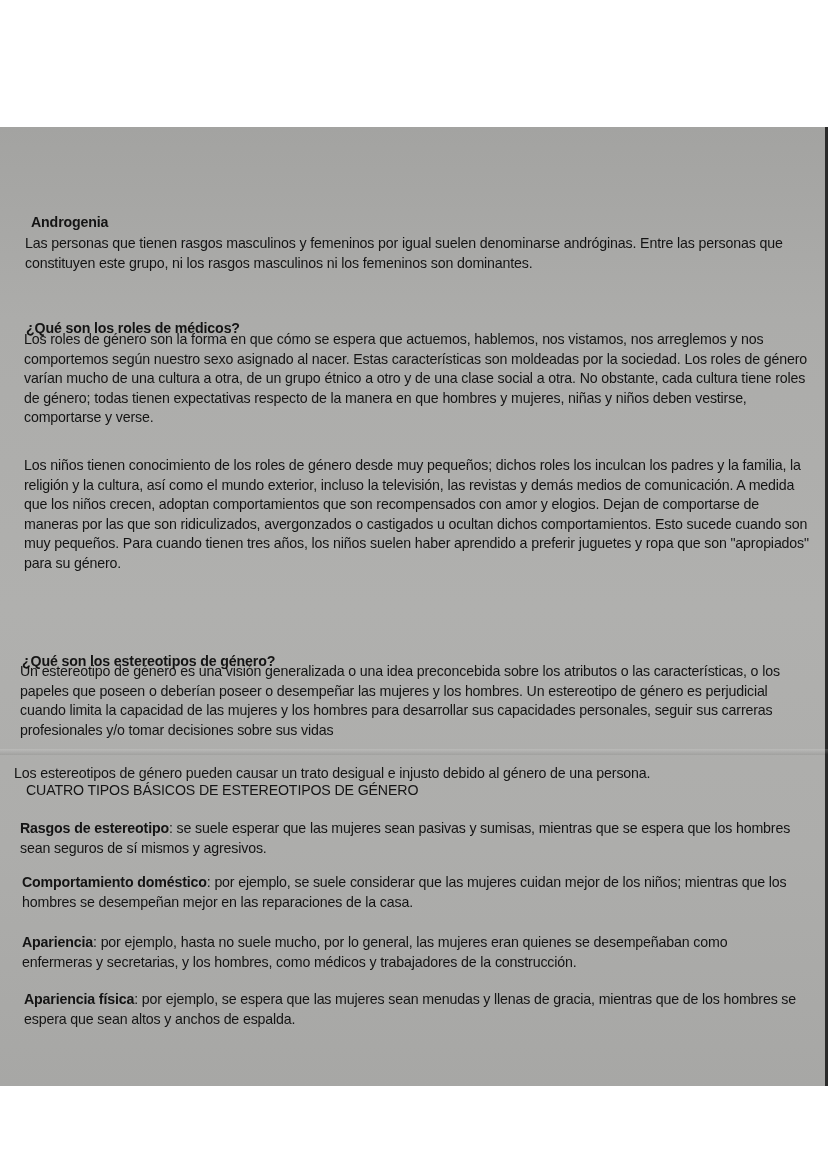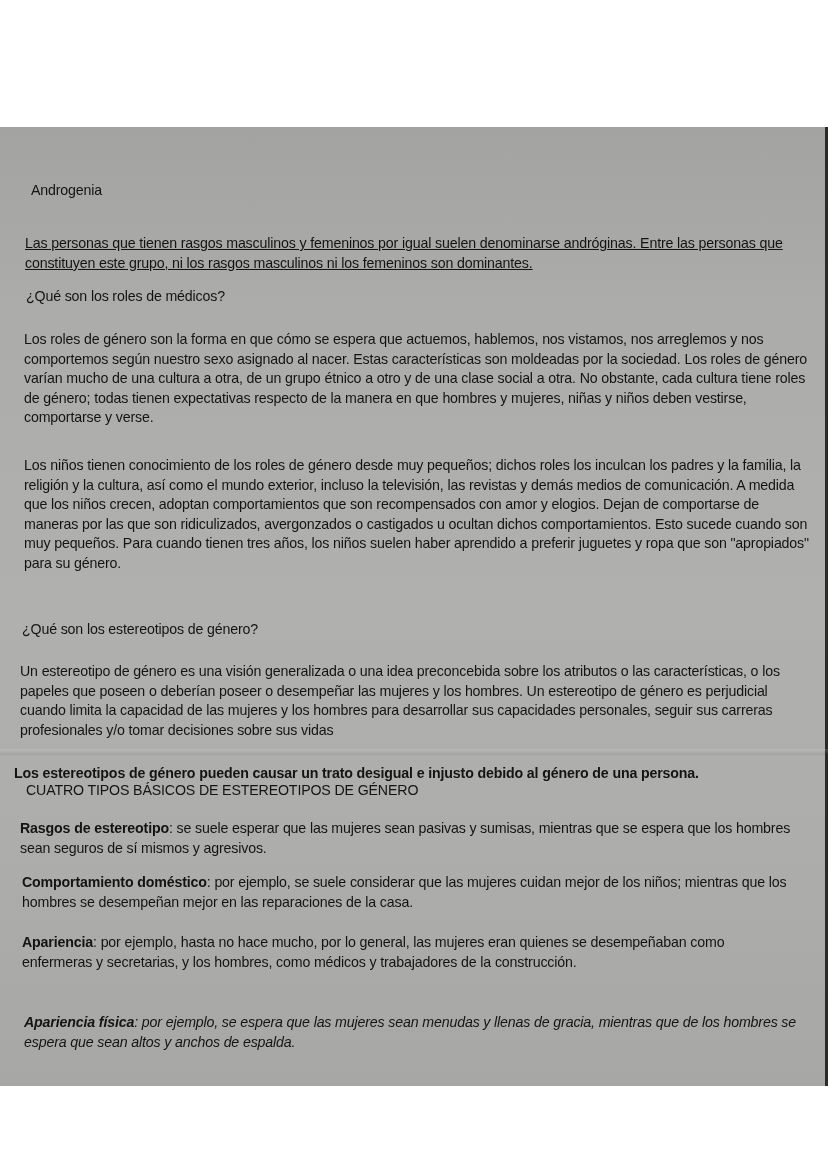--- a/index.html
+++ b/index.html
@@ -16,47 +16,47 @@
       width: 828px; height: 959px;
       background: linear-gradient(180deg, #a3a3a1 0%, #acacaa 20%, #b0b0ae 50%, #adadab 75%, #a7a7a5 100%);
       box-sizing: border-box;
       border-right: 3px solid #2a2a2a;
     }
     .fold {
       position: absolute; left: 0; width: 828px; top: 622px; height: 6px;
       background: linear-gradient(180deg, rgba(255,255,255,0.15), rgba(0,0,0,0.08));
     }
     .block { position: absolute; color: #141414; font-size: 14.2px; line-height: 19.5px; letter-spacing: -0.15px; }
-    .h { font-weight: normal; }
+    .h { font-weight: bold; margin-top: 32px; }
     .bl { font-weight: bold; }
     p { margin: 0; }
   </style>
 </head>
 <body>
 
 <div class="sheet">
   <div class="fold"></div>
 </div>
 
 <div class="block h" style="left:31px; top:181px;">Androgenia</div>
-<p class="block" style="left:25px; top:234px; width:790px;text-decoration:underline;">Las personas que tienen rasgos masculinos y femeninos por igual suelen denominarse andróginas. Entre las personas que constituyen este grupo, ni los rasgos masculinos ni los femeninos son dominantes.</p>
+<p class="block" style="left:25px; top:234px; width:790px;">Las personas que tienen rasgos masculinos y femeninos por igual suelen denominarse andróginas. Entre las personas que constituyen este grupo, ni los rasgos masculinos ni los femeninos son dominantes.</p>
 
 <div class="block h" style="left:26px; top:287px;">¿Qué son los roles de médicos?</div>
 <p class="block" style="left:24px; top:330px; width:790px;">Los roles de género  son la forma en que cómo se espera que actuemos, hablemos, nos vistamos, nos arreglemos y nos comportemos según nuestro sexo asignado al nacer. Estas características son moldeadas por la sociedad. Los roles de género varían mucho de una cultura a otra, de un grupo étnico a otro y de una clase social a otra. No obstante, cada cultura tiene roles de género; todas tienen expectativas respecto de la manera en que hombres y mujeres, niñas y niños deben vestirse, comportarse y verse.</p>
 <p class="block" style="left:24px; top:456px; width:792px;">Los niños tienen conocimiento de los roles de género desde muy pequeños; dichos roles los inculcan los padres y la familia, la religión y la cultura, así como el mundo exterior, incluso la televisión, las revistas y demás medios de comunicación. A medida que los niños crecen, adoptan comportamientos que son recompensados con amor y elogios. Dejan de comportarse de maneras por las que son ridiculizados, avergonzados o castigados u ocultan dichos comportamientos. Esto sucede cuando son muy pequeños. Para cuando tienen tres años, los niños suelen haber aprendido a preferir juguetes y ropa que son "apropiados" para su género.</p>
 
 <div class="block h" style="left:22px; top:620px;">¿Qué son los estereotipos de género?</div>
 <p class="block" style="left:20px; top:662px; width:795px;">Un estereotipo de género es una visión generalizada o una idea preconcebida sobre los atributos o las características, o los papeles que poseen o deberían poseer o desempeñar las mujeres y los hombres. Un estereotipo de género es perjudicial cuando limita la capacidad de las mujeres y los hombres para desarrollar sus capacidades personales, seguir sus carreras profesionales y/o tomar decisiones sobre sus vidas</p>
-<p class="block" style="left:14px; top:764px; width:800px;font-weight:bold;">Los estereotipos de género pueden causar un trato desigual e injusto debido al género de una persona.</p>
+<p class="block" style="left:14px; top:764px; width:800px;">Los estereotipos de género pueden causar un trato desigual e injusto debido al género de una persona.</p>
 <div class="block" style="left:26px; top:781px;">CUATRO TIPOS BÁSICOS DE ESTEREOTIPOS DE GÉNERO</div>
 
 <p class="block" style="left:20px; top:819px; width:795px;">
   <span class="bl">Rasgos de estereotipo</span><span>: se suele esperar que las mujeres sean pasivas y sumisas, mientras que se espera que los hombres sean seguros de sí mismos y agresivos.</span>
 </p>
 <p class="block" style="left:22px; top:873px; width:793px;">
   <span class="bl">Comportamiento doméstico</span><span>: por ejemplo, se suele considerar que las mujeres cuidan mejor de los niños; mientras que los hombres se desempeñan mejor en las reparaciones de la casa.</span>
 </p>
 <p class="block" style="left:22px; top:933px; width:710px;">
-  <span class="bl">Apariencia</span><span>: por ejemplo, hasta no hace mucho, por lo general, las mujeres eran quienes se desempeñaban como enfermeras y secretarias, y los hombres, como médicos y trabajadores de la construcción.</span>
+  <span class="bl">Apariencia</span><span>: por ejemplo, hasta no suele mucho, por lo general, las mujeres eran quienes se desempeñaban como enfermeras y secretarias, y los hombres, como médicos y trabajadores de la construcción.</span>
 </p>
-<p class="block" style="left:24px; top:1013px; width:790px;font-style:italic;">
+<p class="block" style="left:24px; top:990px; width:790px;">
   <span class="bl">Apariencia física</span><span>: por ejemplo, se espera que las mujeres sean menudas y llenas de gracia, mientras que de los hombres se espera que sean altos y anchos de espalda.</span>
 </p>
 
 </body></html>

